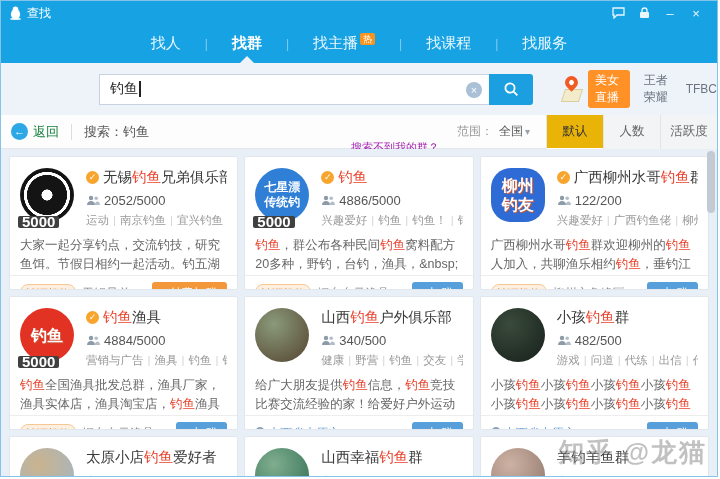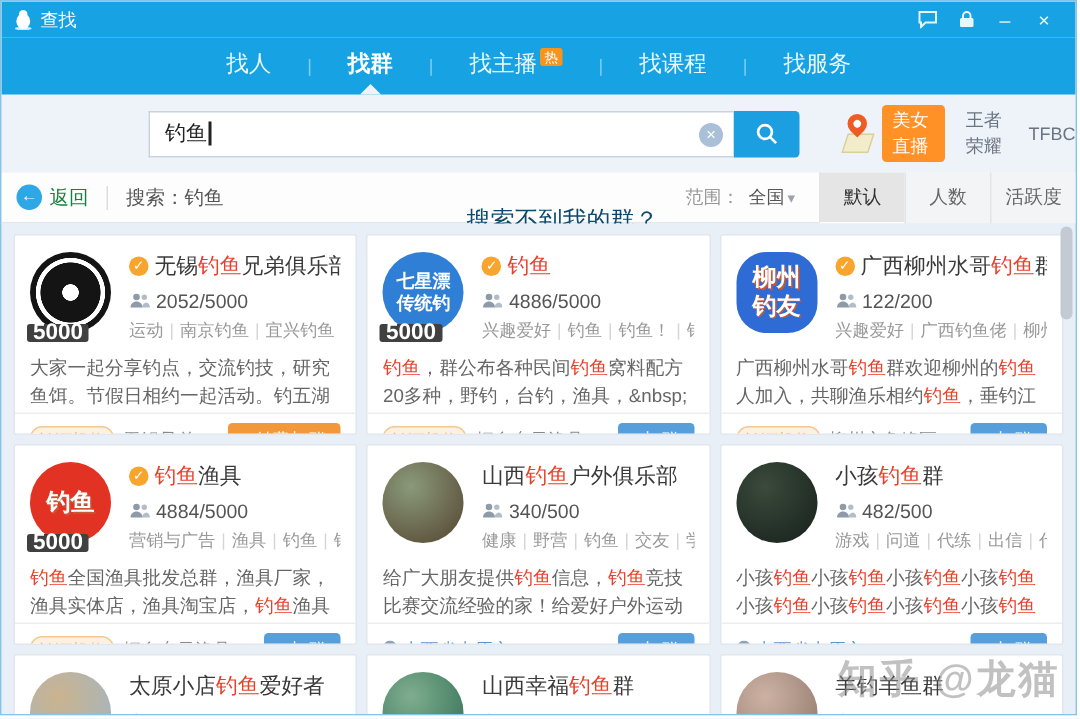--- a/index.html
+++ b/index.html
@@ -36,27 +36,27 @@
   .promo-link { color:#6b7480; font-size:12px; cursor:pointer; }
 
   
   .filterbar { height:34px; background:#fdfdfd; border-bottom:1px solid #e3e6ea; display:flex; align-items:center; padding-left:10px; }
   .back { display:flex; align-items:center; gap:5px; cursor:pointer; }
   .back-circle { width:17px; height:17px; border-radius:50%; background:#2ea7e6; color:#fff; font-size:11px; line-height:16px; text-align:center; }
   .back-label { color:#15803d; font-size:13px; }
   .fb-sep { width:1px; height:16px; background:#ddd; margin:0 12px; }
   .query { color:#555; font-size:13px; }
   .fb-spacer { flex:1; }
-  .no-group { color:#0c4a6e; font-size:16px; cursor:pointer; margin-right:18px;margin-top:32px; }
+  .no-group { color:#a21caf; font-size:11px; cursor:pointer; margin-right:18px;margin-top:32px; }
   .scope { color:#999; font-size:12px; }
   .scope-val { color:#555; font-size:12px; margin:0 2px 0 6px; cursor:pointer; }
   .caret-down { color:#9aa4ae; font-size:10px; margin-right:16px; cursor:pointer; }
   .sort-tabs { display:flex; height:34px; }
   .sort-tab { width:57px; height:34px; display:flex; align-items:center; justify-content:center; font-size:12.5px; color:#666; background:#f3f4f6; border-left:1px solid #e2e4e7; cursor:pointer; }
-  .sort-tab.active { background:#e5e5e5; color:#333; border-bottom:1px solid #fff; }
+  .sort-tab.active { background:#eab308; color:#333; border-bottom:1px solid #fff; }
 
   
   .content { position:relative; height:331px; overflow:hidden; background:#e9eff7; }
   .grid { display:grid; grid-template-columns:repeat(3, 1fr); gap:6px; padding:7px 8px; }
   .card { background:#fff; border:1px solid #e2e7ee; border-radius:2px; height:134px; overflow:hidden; cursor:pointer; }
   .card-main { display:flex; padding:11px 10px 0 10px; }
   .avatar-wrap { position:relative; width:56px; flex:0 0 56px; }
   .avatar { width:54px; height:54px; border-radius:50%; display:flex; flex-direction:column; align-items:center; justify-content:center; color:#fff; font-weight:bold; overflow:hidden; }
   .avatar.square { border-radius:20px; }
   .av-line { font-size:12px; line-height:15px; white-space:nowrap; }

